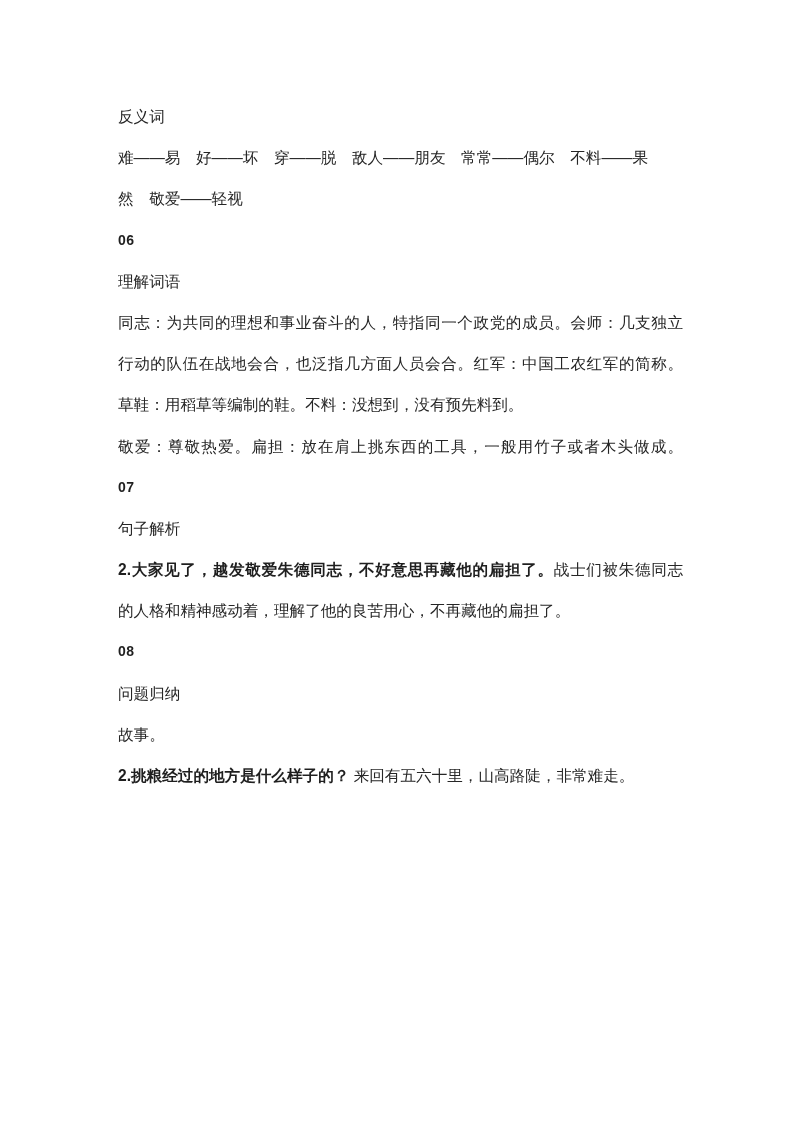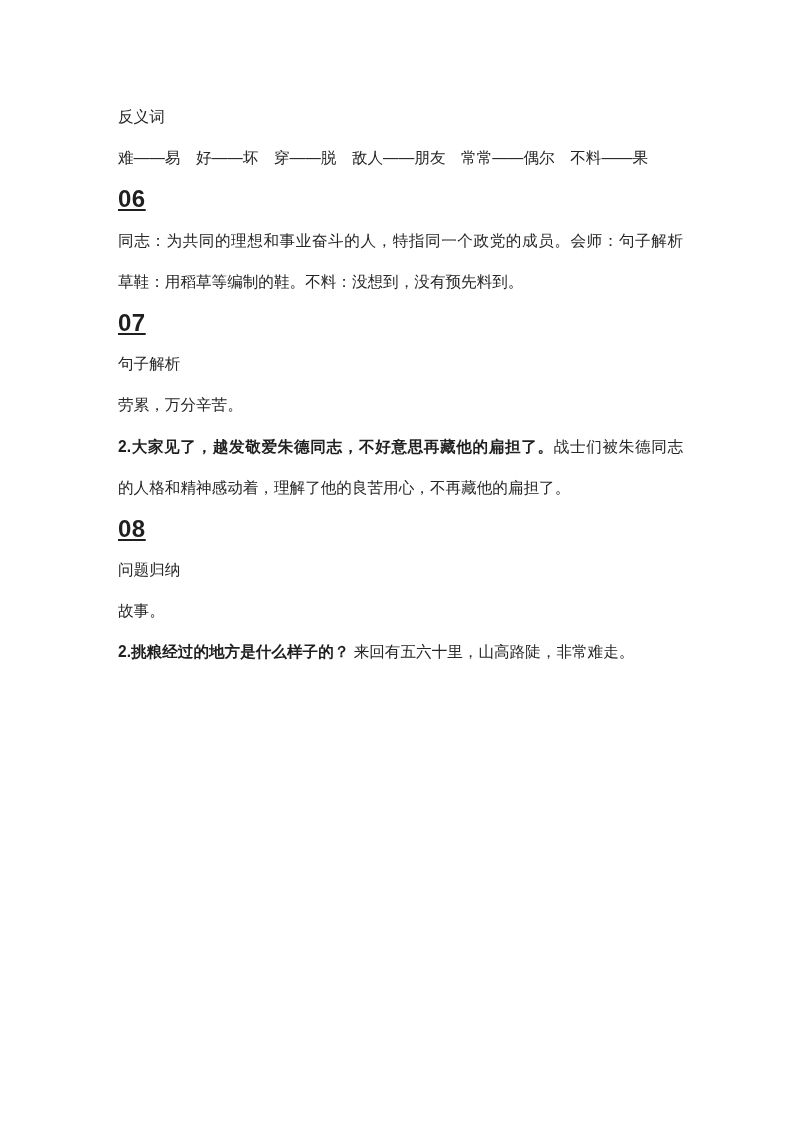--- a/index.html
+++ b/index.html
@@ -29,47 +29,49 @@
     white-space: pre;
     text-align: left;
   }
   .line.justify {
     white-space: normal;
     text-align: justify;
     text-align-last: justify;
     overflow: hidden;
   }
   .line.number {
-    font-size: 24px;
+    font-size: 14px;
     font-weight: 700;
     letter-spacing: 0.5px;
     color: #1f1f1f;
-    text-decoration: underline;
   }
   .line .b {
     font-weight: 700;
     color: #1f1f1f;
   }
   .line .r {
     font-weight: 400;
   }
 </style>
 </head>
 <body>
 
 <div class="page" style="background: rgb(255, 255, 255);">
   <div class="content" style="color: rgb(38, 38, 38);">
       <div class="line"><span class="r">反义词</span></div>
       <div class="line"><span class="r">难——易　好——坏　穿——脱　敌人——朋友　常常——偶尔　不料——果</span></div>
+      <div class="line"><span class="r">然　敬爱——轻视</span></div>
       <div class="line number"><span class="b">06</span></div>
-      <div class="line justify"><span class="r">同志：为共同的理想和事业奋斗的人，特指同一个政党的成员。会师：句子解析</span></div>
+      <div class="line"><span class="r">理解词语</span></div>
+      <div class="line justify"><span class="r">同志：为共同的理想和事业奋斗的人，特指同一个政党的成员。会师：几支独立</span></div>
+      <div class="line justify"><span class="r">行动的队伍在战地会合，也泛指几方面人员会合。红军：中国工农红军的简称。</span></div>
       <div class="line"><span class="r">草鞋：用稻草等编制的鞋。不料：没想到，没有预先料到。</span></div>
+      <div class="line justify"><span class="r">敬爱：尊敬热爱。扁担：放在肩上挑东西的工具，一般用竹子或者木头做成。</span></div>
       <div class="line number"><span class="b">07</span></div>
       <div class="line"><span class="r">句子解析</span></div>
-      <div class="line"><span class="r">劳累，万分辛苦。</span></div>
       <div class="line justify"><span class="b">2.大家见了，越发敬爱朱德同志，不好意思再藏他的扁担了。</span><span class="r">战士们被朱德同志</span></div>
       <div class="line"><span class="r">的人格和精神感动着，理解了他的良苦用心，不再藏他的扁担了。</span></div>
       <div class="line number"><span class="b">08</span></div>
       <div class="line"><span class="r">问题归纳</span></div>
       <div class="line"><span class="r">故事。</span></div>
       <div class="line"><span class="b">2.挑粮经过的地方是什么样子的？</span><span class="r"> 来回有五六十里，山高路陡，非常难走。</span></div>
     </div>
 </div>
 
 </body></html>

